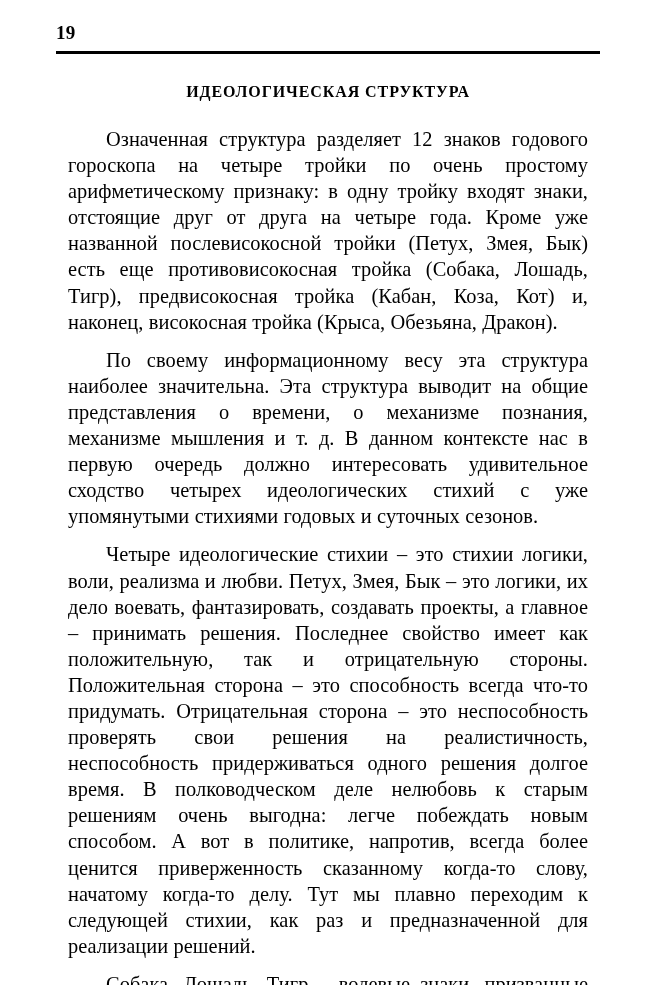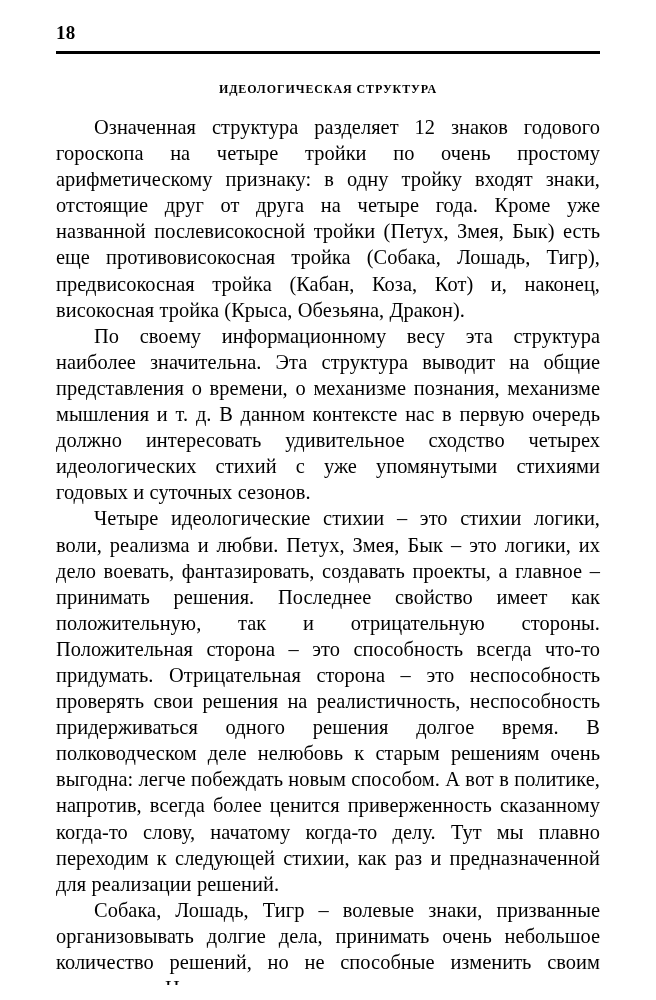--- a/index.html
+++ b/index.html
@@ -56,42 +56,42 @@
     background: #000000;
   }
 
   
   .section-title {
     position: absolute;
     left: 56px;
     width: 544px;
     top: 68px;
     text-align: center;
-    font-size: 12px;
+    font-size: 16px;
     font-weight: 700;
     letter-spacing: 0.9px;
     line-height: 26px;
     white-space: nowrap;
   }
 
   
   .body-text {
     position: absolute;
     left: 56px;
     width: 544px;
     top: 114px;
     font-size: 20.4px;
     line-height: 26.1px;
     text-align: justify;
     text-justify: inter-word;
     letter-spacing: 0.05px;
     word-spacing: 0.2px;
   }
   .body-text p {
-    margin: 0;
+    margin: 12px;
     text-indent: 38px;
   }
   
   .body-text p:last-child {
     margin-bottom: 0;
   }
   .clip-guard {
     position: absolute;
     left: 0;
     top: 985px;
@@ -99,21 +99,21 @@
     height: 15px;
     background: #ffffff;
   }
 </style>
 </head>
 <body>
 
 <div class="page">
 
   <div class="running-head">
-    <span class="folio">18</span>
+    <span class="folio">19</span>
   </div>
 
   <div class="head-rule"></div>
 
   <h1 class="section-title">ИДЕОЛОГИЧЕСКАЯ СТРУКТУРА</h1>
 
   <div class="body-text">
     <p>Означенная структура разделяет 12 знаков годового гороскопа на четыре тройки по очень простому арифметическому признаку: в одну тройку входят знаки, отстоящие друг от друга на четыре года. Кроме уже названной послевисокосной тройки (Петух, Змея, Бык) есть еще противовисокосная тройка (Собака, Лошадь, Тигр), предвисокосная тройка (Кабан, Коза, Кот) и, наконец, високосная тройка (Крыса, Обезьяна, Дракон).</p>
     <p>По своему информационному весу эта структура наиболее значительна. Эта структура выводит на общие представления о времени, о механизме познания, механизме мышления и т. д. В данном контексте нас в первую очередь должно интересовать удивительное сходство четырех идеологических стихий с уже упомянутыми стихиями годовых и суточных сезонов.</p>
     <p>Четыре идеологические стихии – это стихии логики, воли, реализма и любви. Петух, Змея, Бык – это логики, их дело воевать, фантазировать, создавать проекты, а главное – принимать решения. Последнее свойство имеет как положительную, так и отрицательную стороны. Положительная сторона – это способность всегда что-то придумать. Отрицательная сторона – это неспособность проверять свои решения на реалистичность, неспособность придерживаться одного решения долгое время. В полководческом деле нелюбовь к старым решениям очень выгодна: легче побеждать новым способом. А вот в политике, напротив, всегда более ценится приверженность сказанному когда-то слову, начатому когда-то делу. Тут мы плавно переходим к следующей стихии, как раз и предназначенной для реализации решений.</p>

